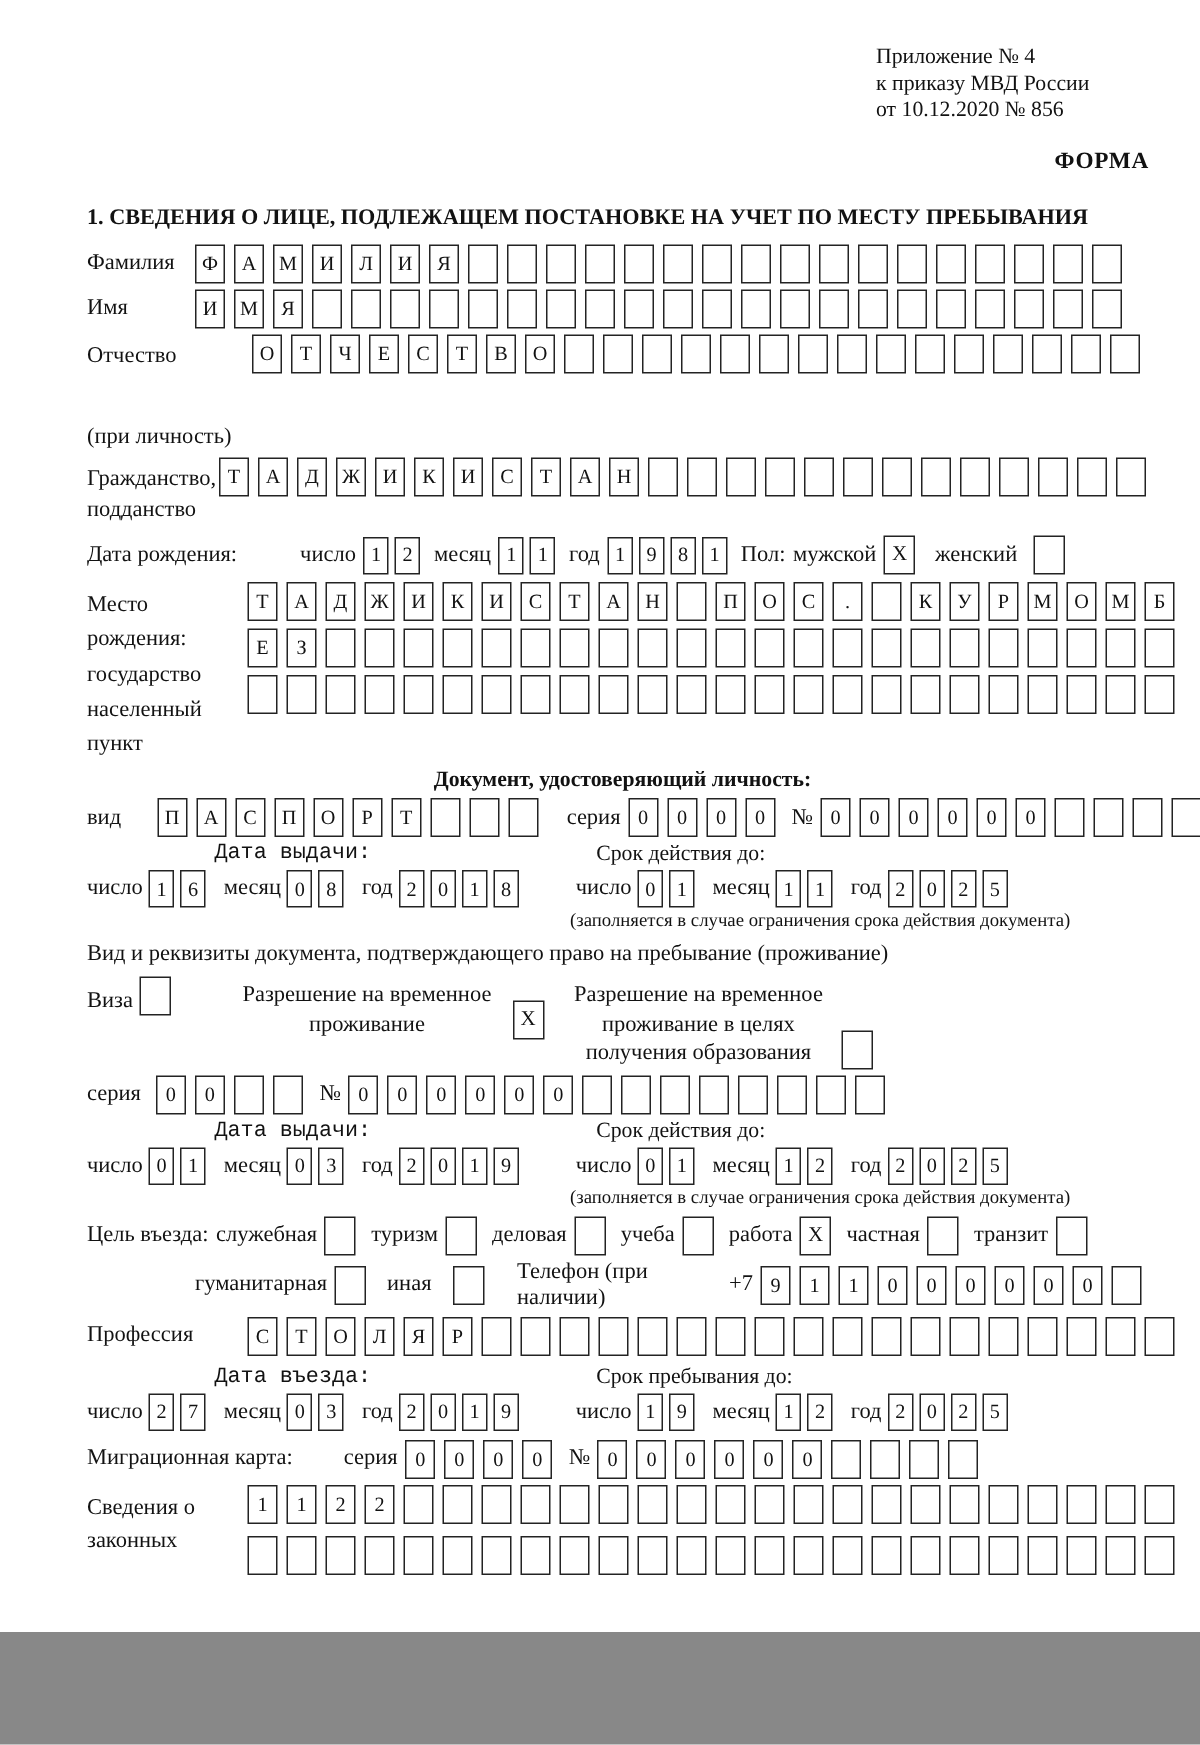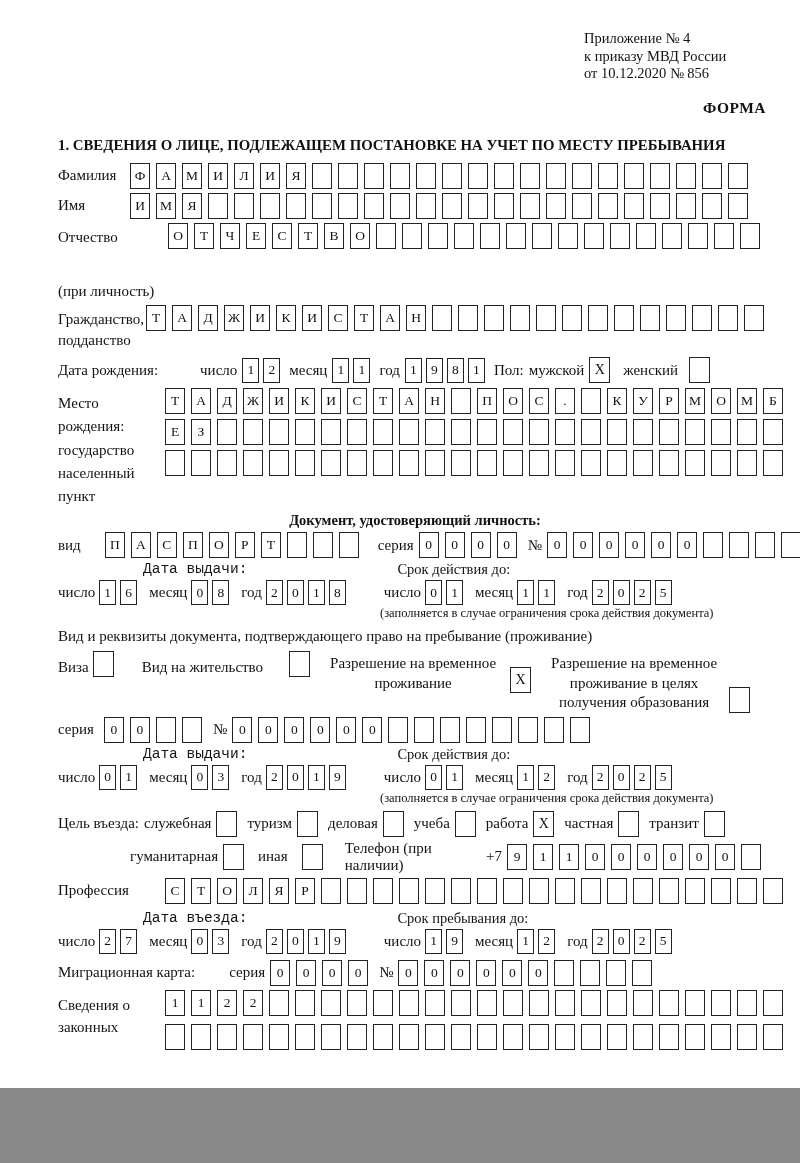--- a/index.html
+++ b/index.html
@@ -397,24 +397,20 @@
   <div class="para">
     <div>Вид и реквизиты документа, подтверждающего право на пребывание (проживание)</div>
   </div>
 
   <div class="permit-row">
     <span class="opt">
       <span class="opt-text">Виза</span>
       <span class="cb" style="margin-left:4px"></span>
     </span>
     <span class="gap28"></span>
-    <span class="opt">
-      <span class="opt-text">Вид на жительство</span>
-      <span class="cb" style="margin-left:26px"></span>
-    </span>
     <span class="gap20"></span>
     <span class="opt">
       <span class="opt-text">
         <span style="display:block">Разрешение на временное</span>
         <span style="display:block">проживание</span>
       </span>
       <span class="cb" style="margin-left:14px">X</span>
     </span>
     <span class="gap20"></span>
     <span class="opt">

